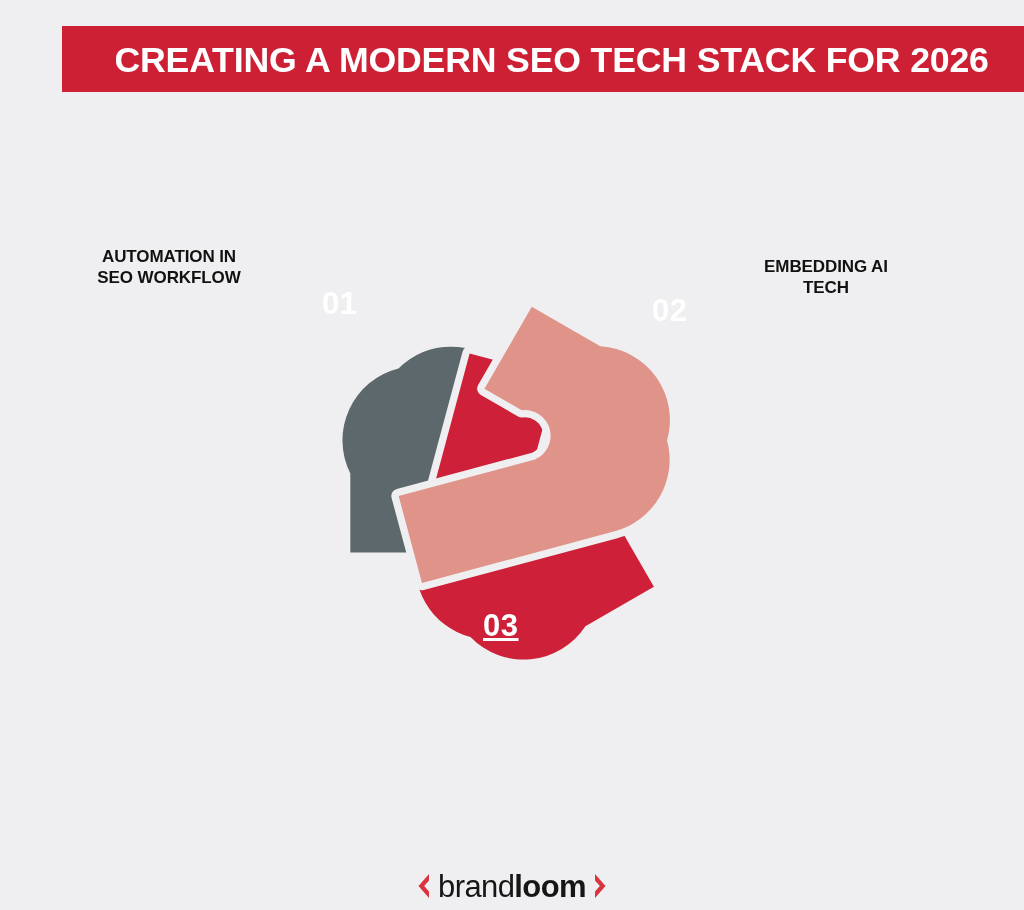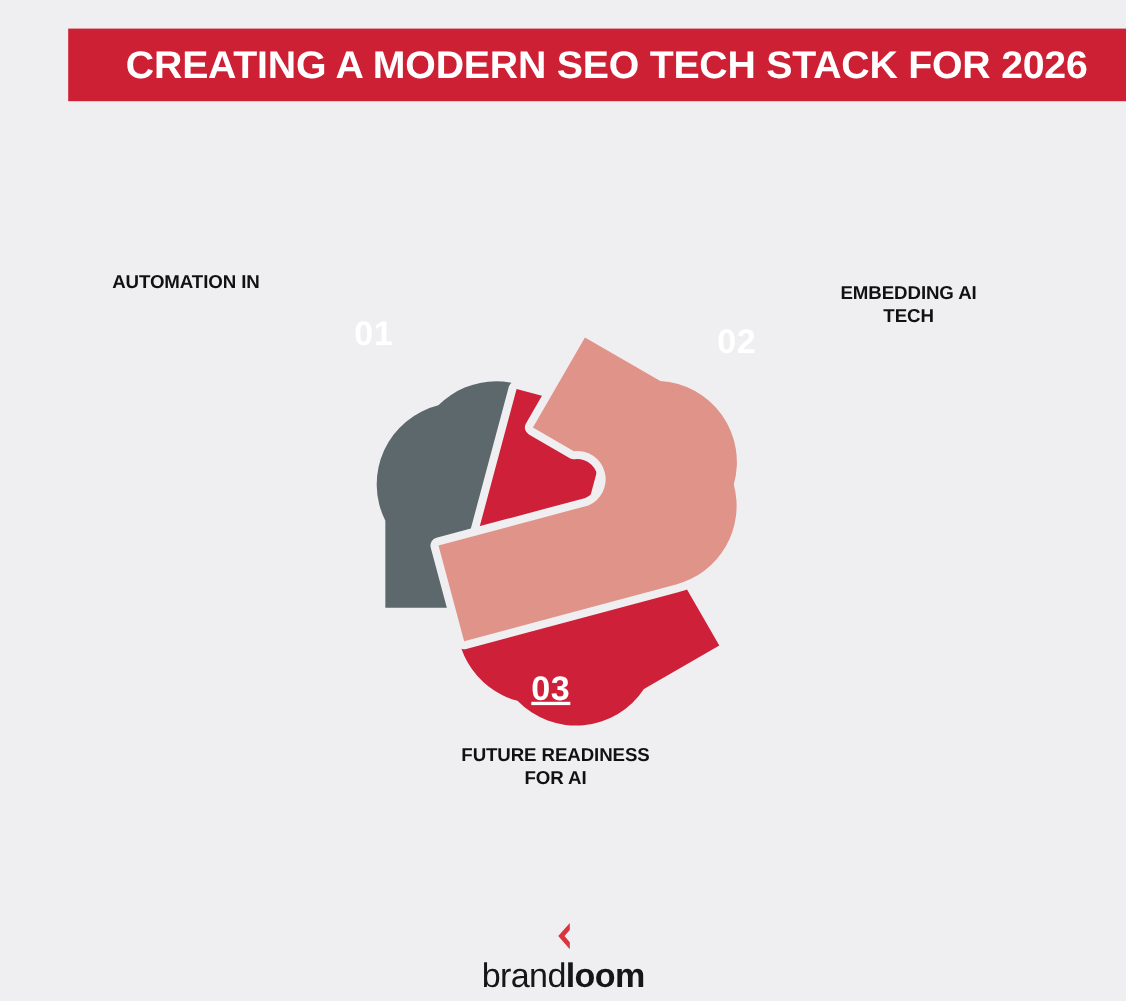--- a/index.html
+++ b/index.html
@@ -104,21 +104,20 @@
   .footer-logo {
     position: absolute;
     left: 0;
     top: 862px;
     width: 1024px;
     height: 48px;
     display: flex;
     align-items: center;
     justify-content: center;
     gap: 7px;
-    flex-direction: column;
   }
   .logo-chevron {
     display: block;
     line-height: 0;
   }
   .logo-wordmark {
     font-size: 31px;
     line-height: 1;
     color: #161616;
     letter-spacing: -0.6px;
@@ -186,31 +185,28 @@
       </clipPath>
     </g>
   </svg>
 
   <div class="step-number n01">01</div>
   <div class="step-number n02">02</div>
   <div class="step-number n03">03</div>
 
   <div class="step-label lbl01">
     <div>AUTOMATION IN</div>
+    <div>SEO WORKFLOW</div>
   </div>
 
   <div class="step-label lbl02">
     <div>EMBEDDING AI</div>
     <div>TECH</div>
   </div>
 
-  <div class="step-label lbl03">
-    <div>FUTURE READINESS</div>
-    <div>FOR AI</div>
-  </div>
 
 </div>
 
 <div class="footer-logo">
   <span class="logo-chevron">
     <svg width="15" height="26" viewBox="0 0 15 26">
       <path d="M13 1 L2.5 13 L13 25 L13 18.5 L8.2 13 L13 7.5 Z" fill="#d8353f"></path>
     </svg>
   </span>
   <span class="logo-wordmark">

